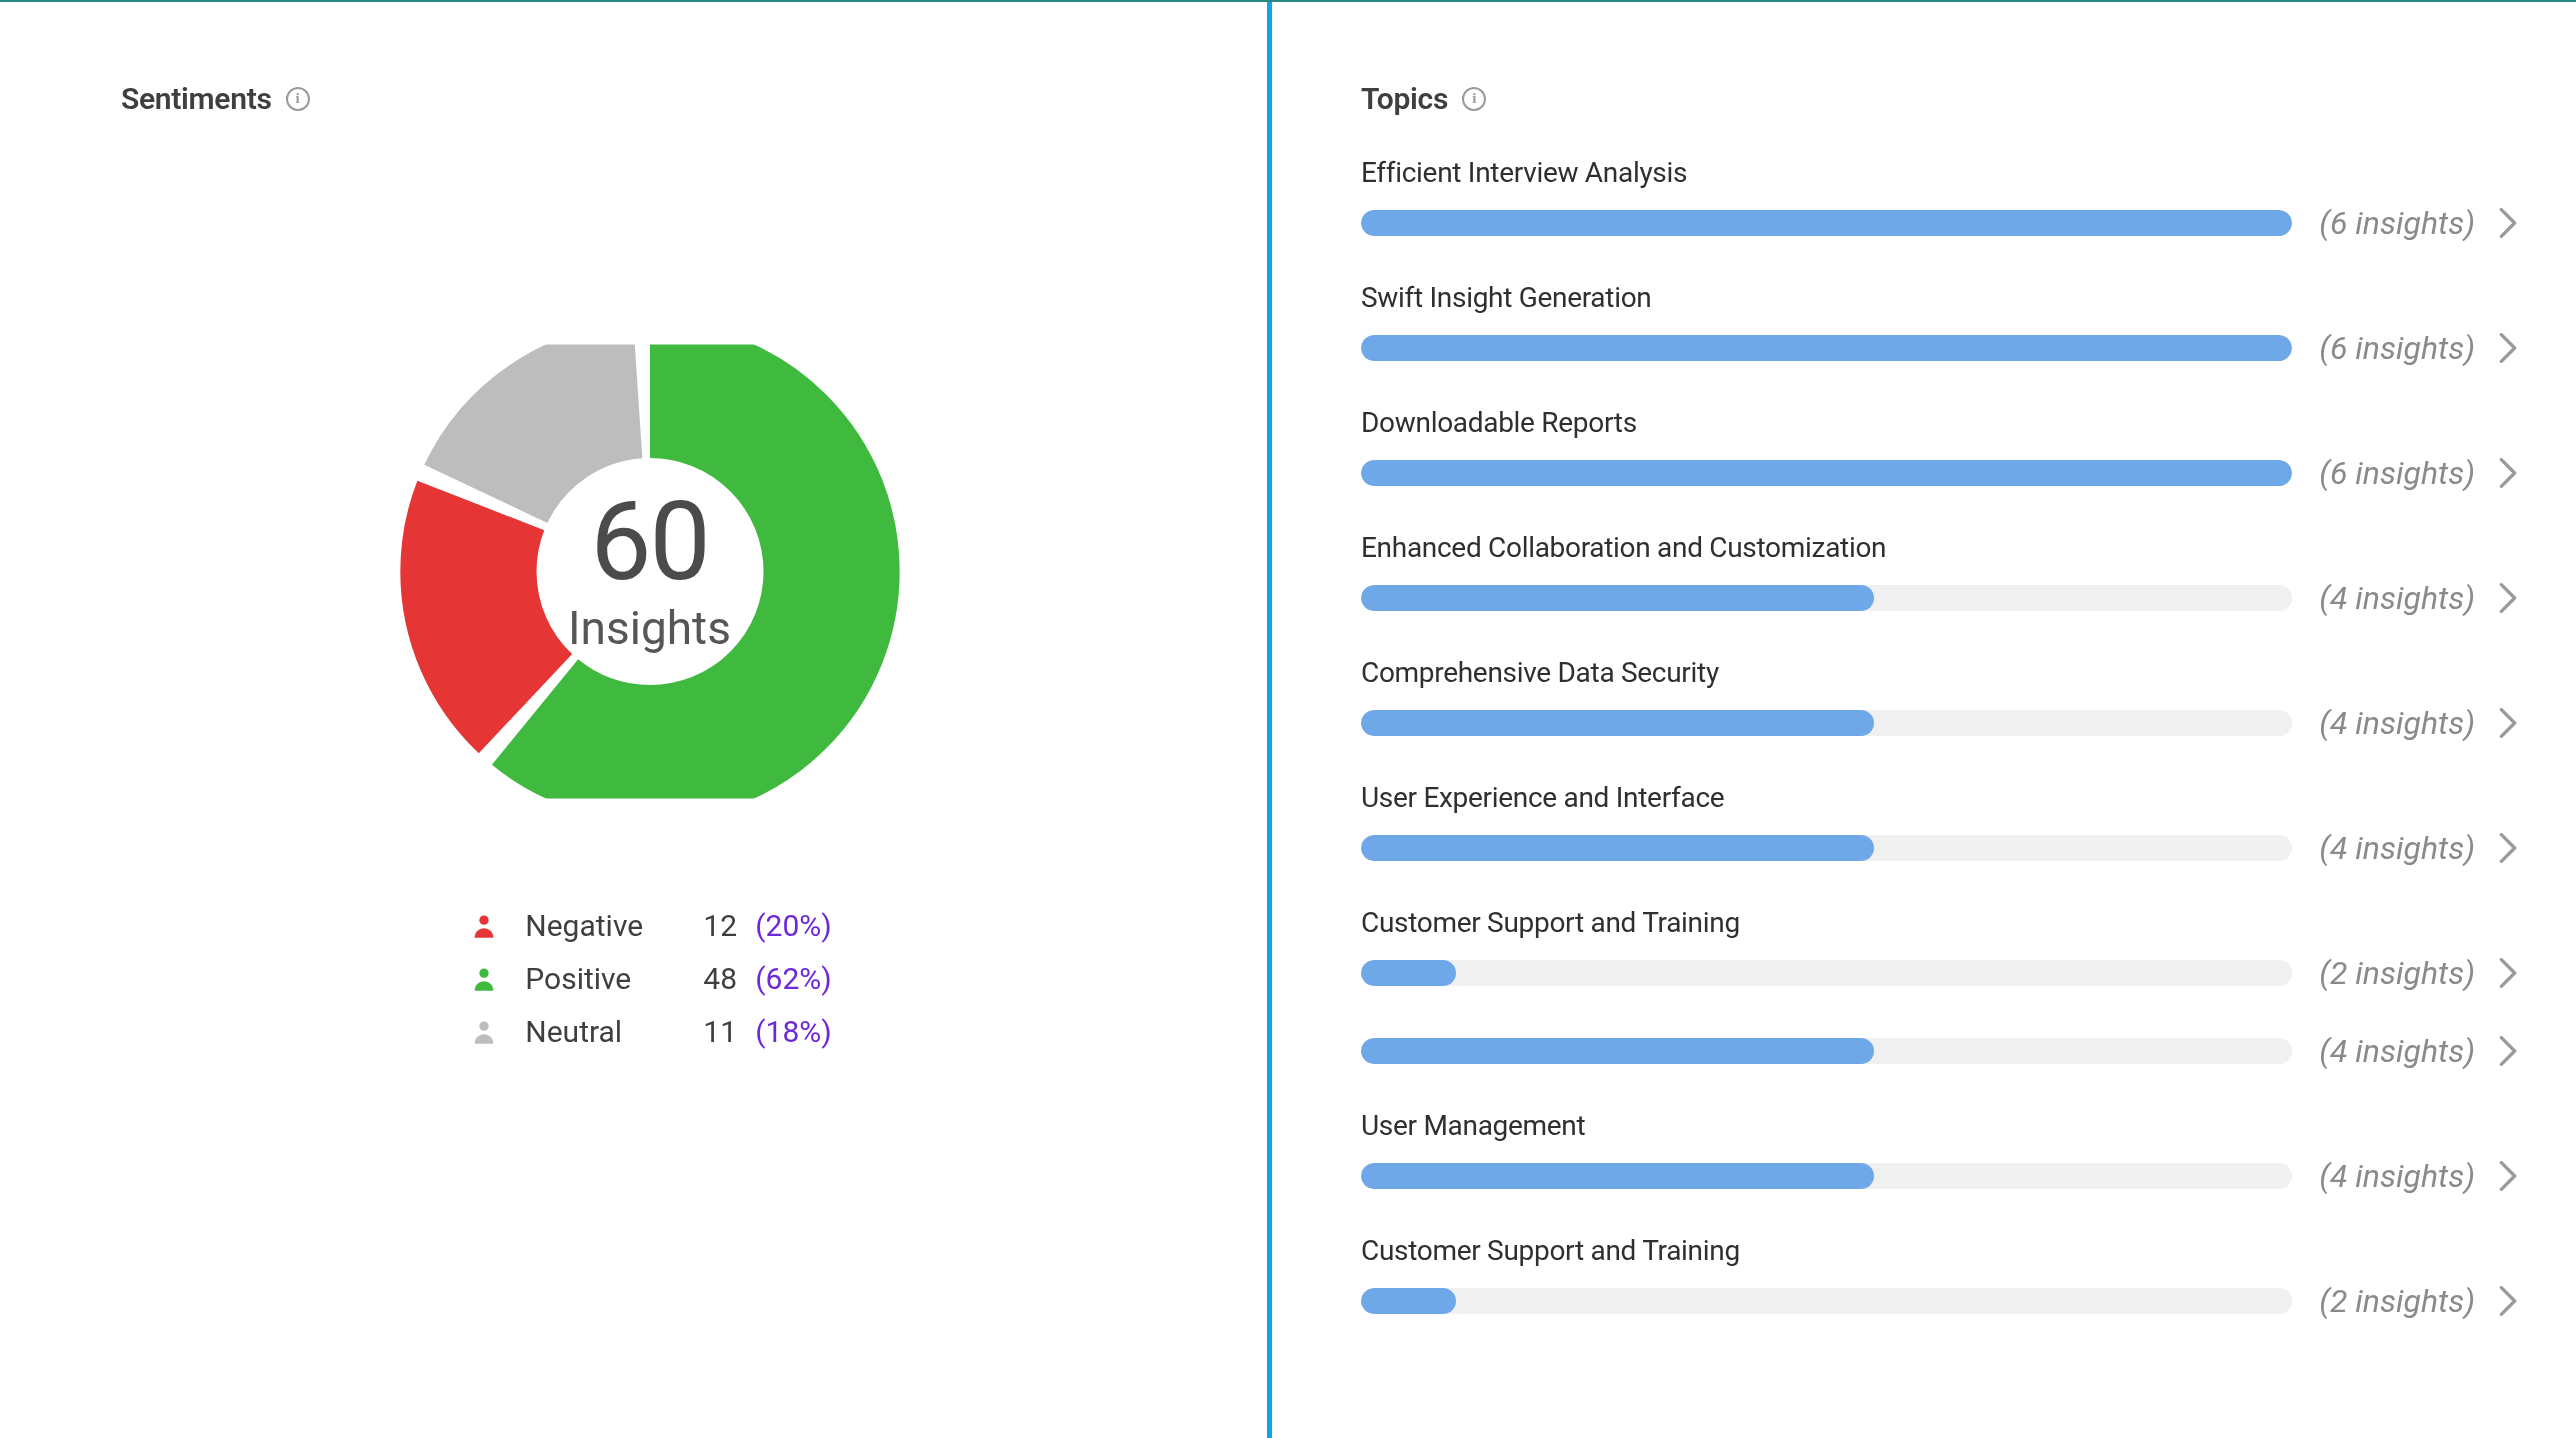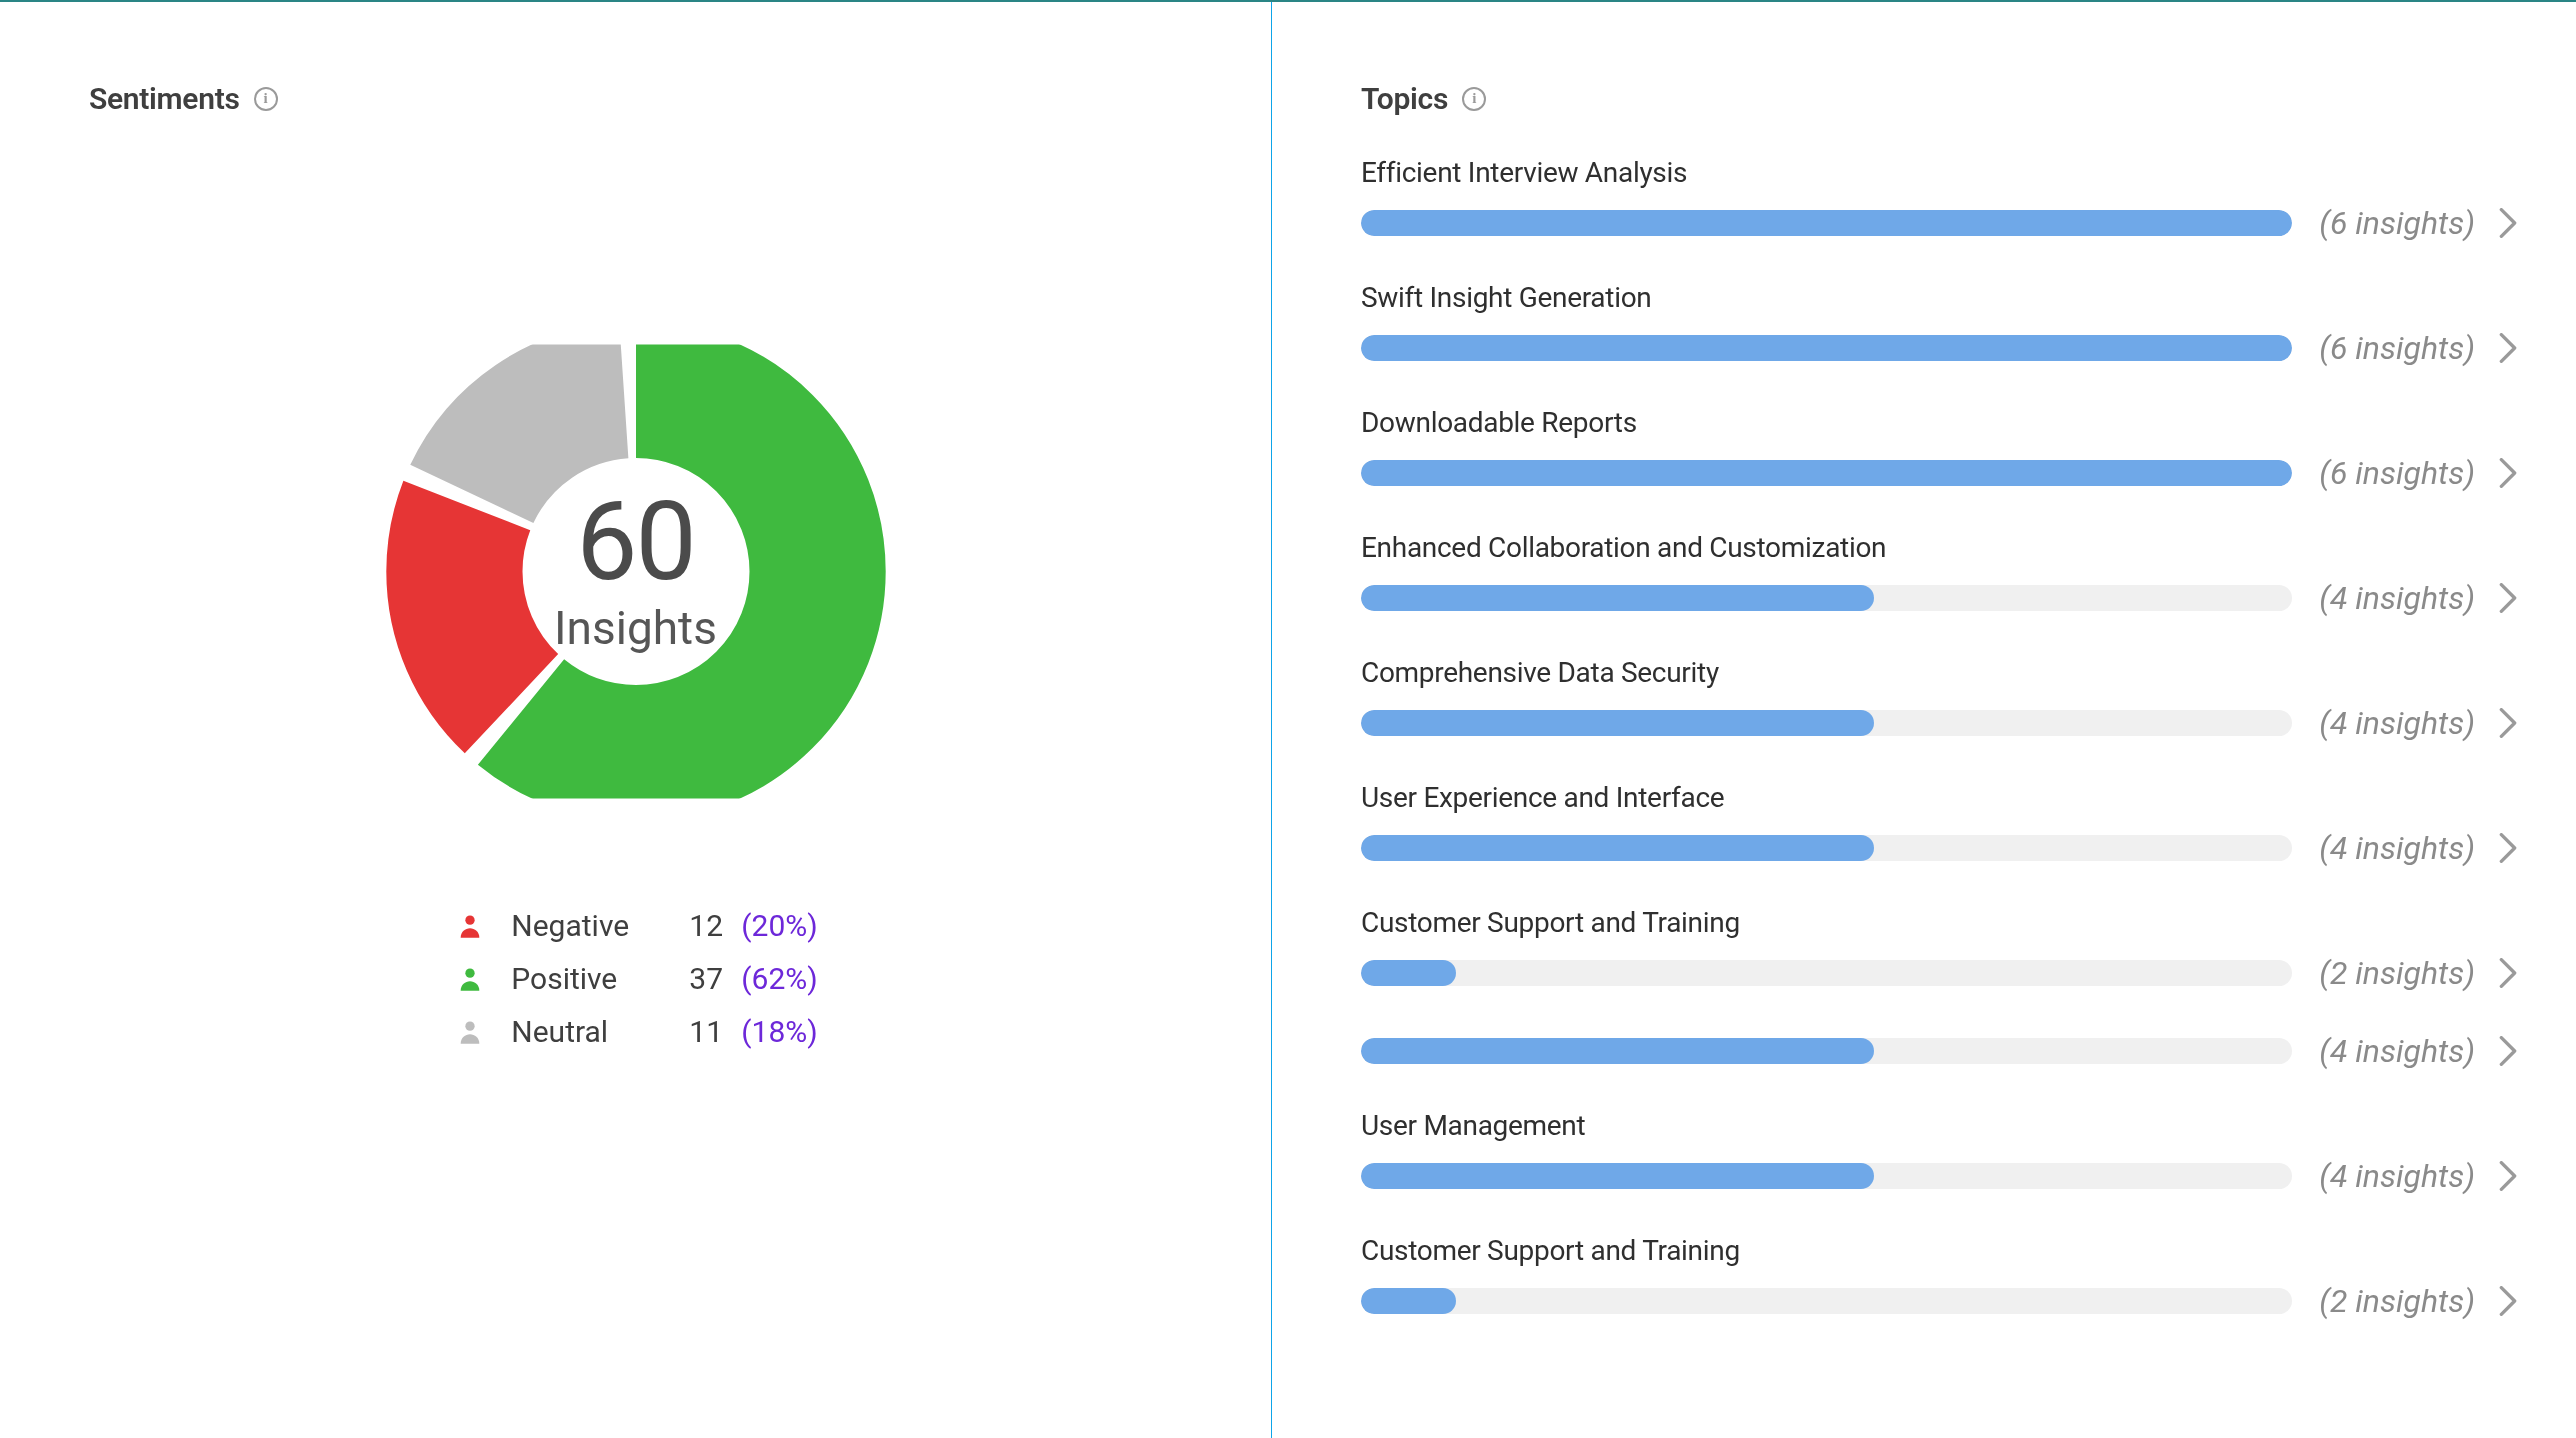--- a/index.html
+++ b/index.html
@@ -14,21 +14,22 @@
   .page {
     display: flex;
     height: 100%;
   }
   .panel {
     padding: 79px 89px 59px 89px;
     position: relative;
   }
   .panel.left {
     width: 1288px;
-    border-right: 1px solid #0ea5e9;
+    border-right: 5px solid #0ea5e9;
+    margin-left: 32px;
   }
   .panel.right {
     flex: 1;
     padding-right: 59px;
   }
   h2.section-title {
     font-size: 30px;
     font-weight: 600;
     color: #3f3f3f;
     display: flex;
@@ -204,21 +205,21 @@
             <span class="pct">(20%)</span>
           </div>
           <div class="legend-row">
             <span class="icon person-icon">
               <svg viewBox="0 0 24 24">
                 <circle cx="12" cy="7" r="4" fill="#3fba3f"></circle>
                 <path d="M4 22c0-5 4-8 8-8s8 3 8 8z" fill="#3fba3f"></path>
               </svg>
             </span>
             <span class="name">Positive</span>
-            <span class="count">37</span>
+            <span class="count">48</span>
             <span class="pct">(62%)</span>
           </div>
           <div class="legend-row">
             <span class="icon person-icon">
               <svg viewBox="0 0 24 24">
                 <circle cx="12" cy="7" r="4" fill="#bdbdbd"></circle>
                 <path d="M4 22c0-5 4-8 8-8s8 3 8 8z" fill="#bdbdbd"></path>
               </svg>
             </span>
             <span class="name">Neutral</span>

